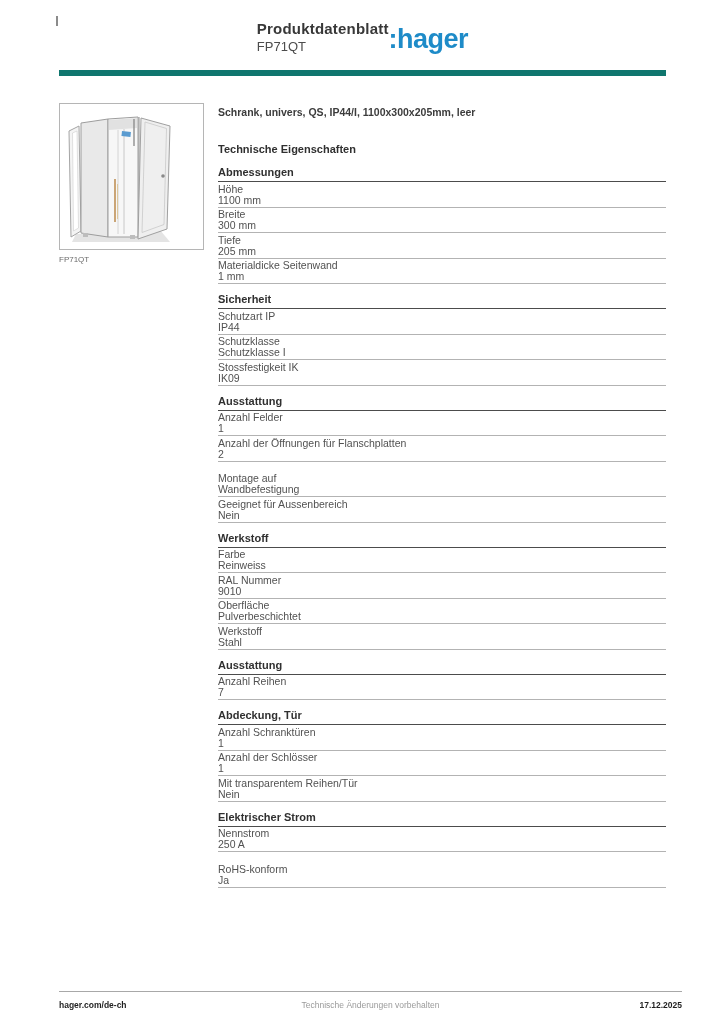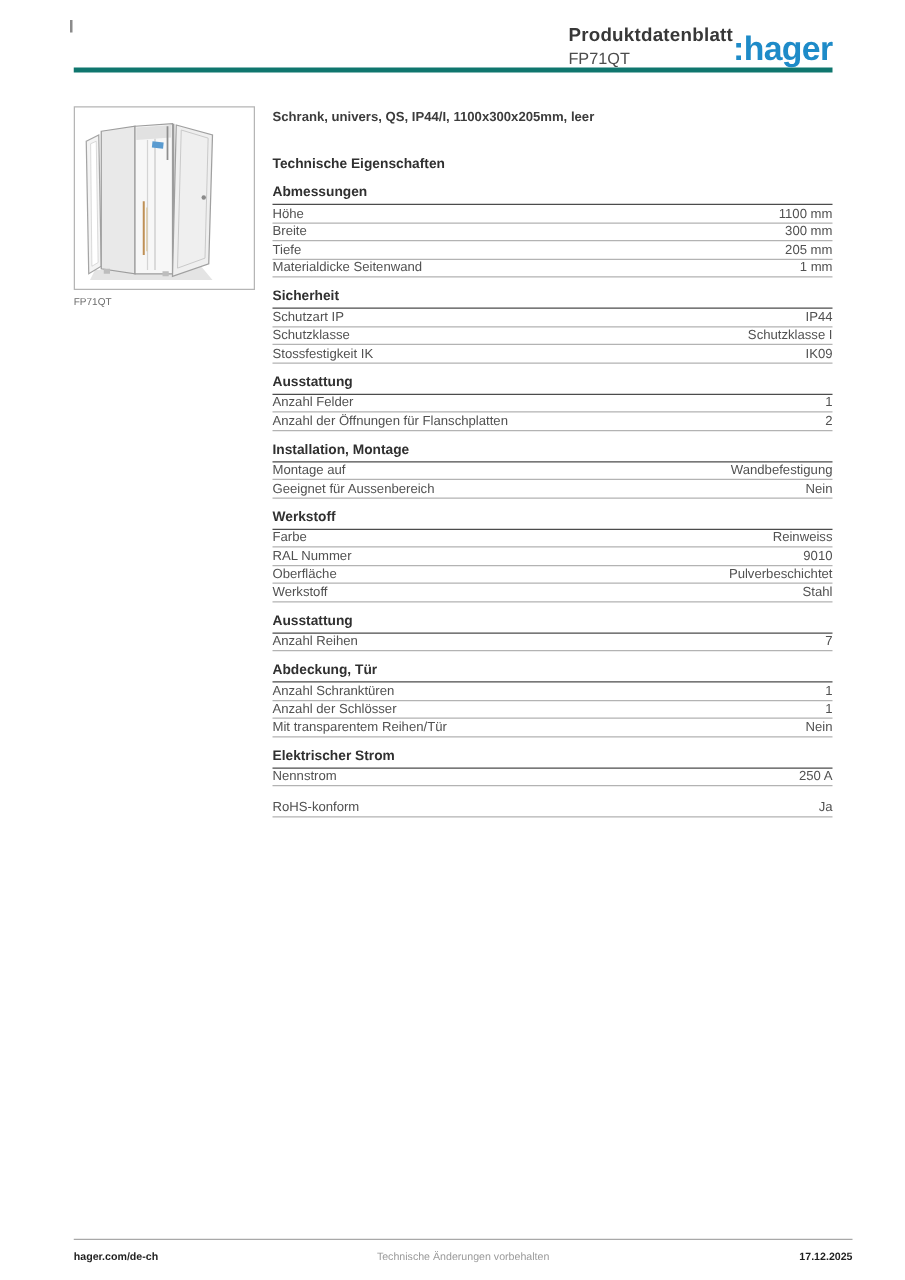--- a/index.html
+++ b/index.html
@@ -13,22 +13,22 @@
     overflow:hidden;
   }
   .artifact-mark {
     position:absolute; left:56px; top:16px;
     width:2px; height:10px; background:#777; opacity:.85;
   }
   .inner { padding:21px 58px 0 59px; }
 
   
   .header {
-    display:flex; justify-content:flex-end; align-items:flex-start;
-    padding-bottom:0; border-bottom:4px solid #0f766e;
+    display:flex; justify-content:center; align-items:flex-start;
+    padding-bottom:16px; border-bottom:6px solid #0f766e;
   }
   .doc-title { font-size:15px; font-weight:bold; color:#383838; line-height:16px; letter-spacing:.2px; }
   .doc-code  { font-size:13px; color:#4c4c4c; line-height:14px; margin-top:3px; }
   .logo { font-size:27px; font-weight:bold; color:#1e8bc8; line-height:28px; margin-top:4px; letter-spacing:-0.5px; }
 
   
   .main { display:flex; margin-top:27px; }
   .figure-col { width:159px; flex:none; }
   .image-box {
     width:145px; height:147px;
@@ -45,20 +45,21 @@
   .section-title {
     font-size:11px; font-weight:bold; color:#303030;
     line-height:11px; padding-bottom:3px;
     border-bottom:1px solid #4c4c4c;
   }
   .spec-row {
     display:flex; justify-content:space-between; align-items:baseline;
     font-size:10.5px; color:#515151;
     line-height:11px; padding:1.5px 0 1px;
     border-bottom:1px solid #b3b3b3;
+    flex-direction:column;
   }
   .row-label { text-align:left; }
   .row-value { text-align:right; white-space:nowrap; }
 
   
   .footer {
     position:absolute; left:59px; right:42px; bottom:14px;
     border-top:1px solid #a8a8a8; padding-top:8px;
     display:flex; align-items:baseline;
     font-size:8.5px; line-height:10px;
@@ -167,21 +168,20 @@
               <div class="spec-row">
                 <span class="row-label">Anzahl Felder</span>
                 <span class="row-value">1</span>
               </div>
               <div class="spec-row">
                 <span class="row-label">Anzahl der Öffnungen für Flanschplatten</span>
                 <span class="row-value">2</span>
               </div>
             </section>
             <section class="spec-section">
-              <div class="section-title">Installation, Montage</div>
               <div class="spec-row">
                 <span class="row-label">Montage auf</span>
                 <span class="row-value">Wandbefestigung</span>
               </div>
               <div class="spec-row">
                 <span class="row-label">Geeignet für Aussenbereich</span>
                 <span class="row-value">Nein</span>
               </div>
             </section>
             <section class="spec-section">

